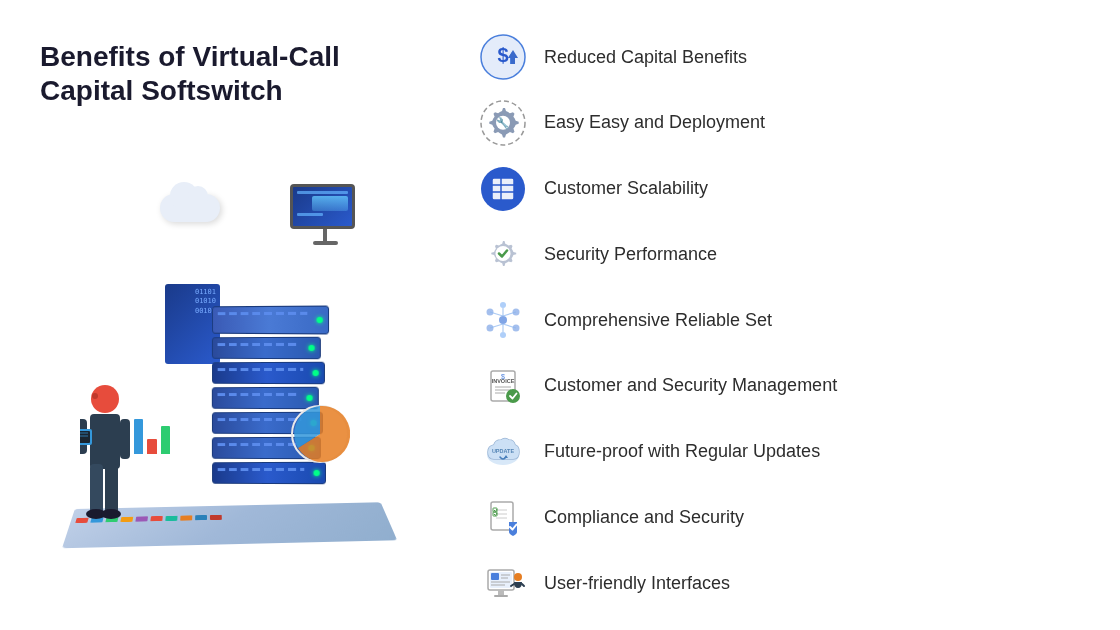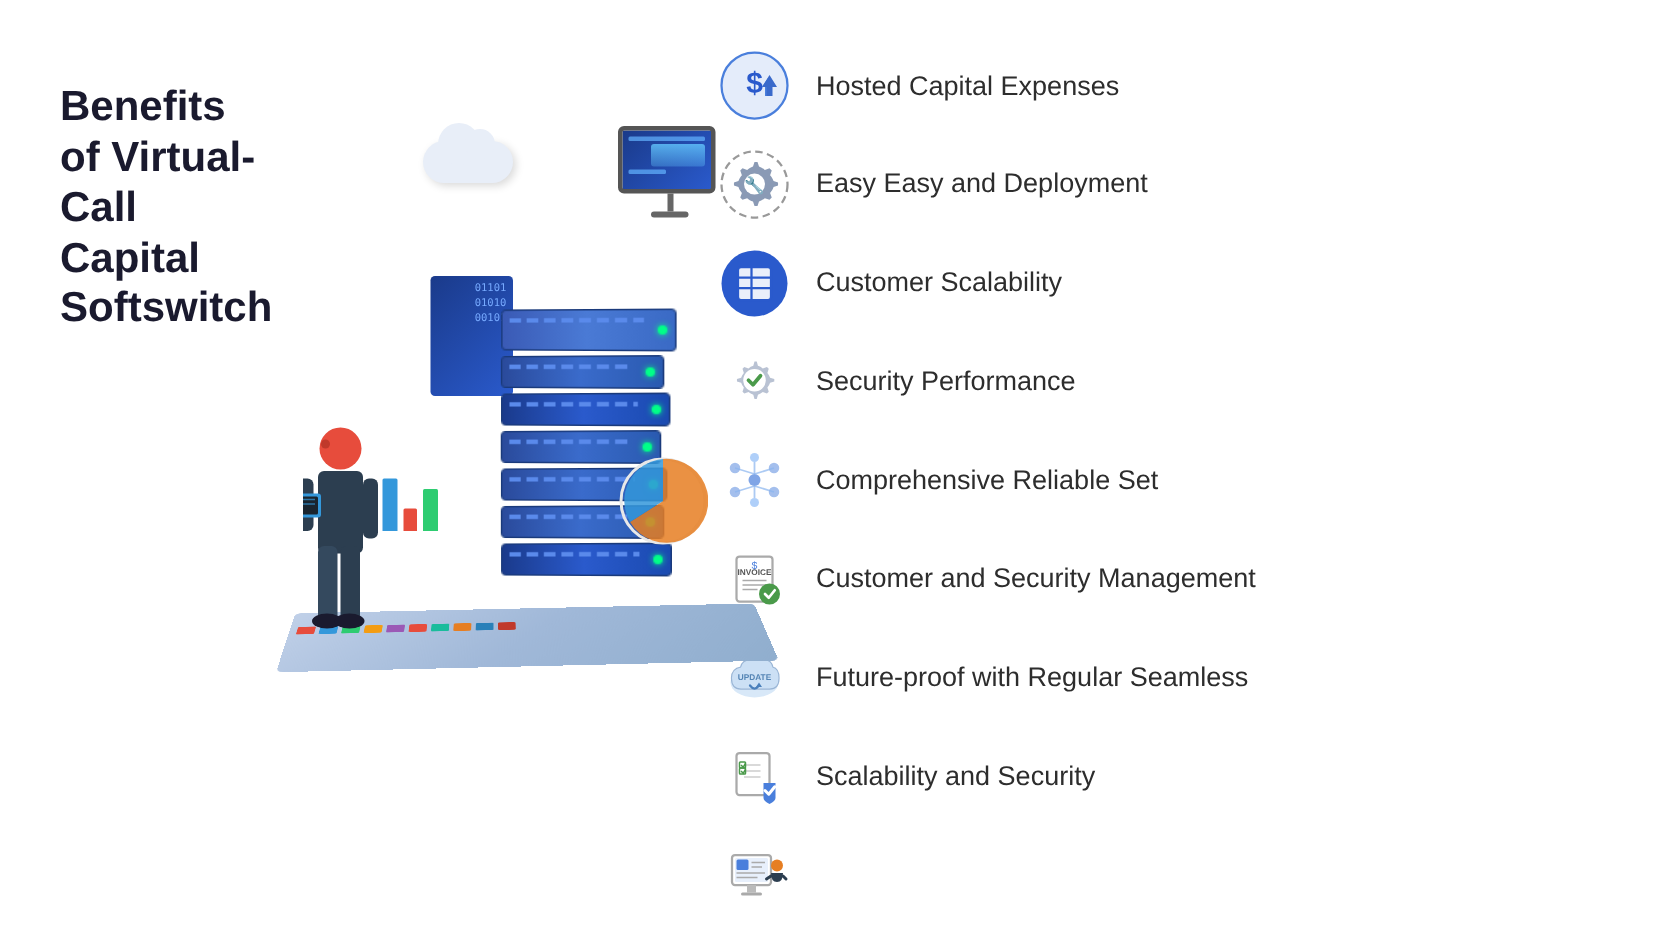--- a/index.html
+++ b/index.html
@@ -7,23 +7,23 @@
       width: 1120px;
       height: 630px;
       background: #ffffff;
       font-family: 'Arial', sans-serif;
       overflow: hidden;
       display: flex;
     }
 
     .left-panel {
       width: 460px;
-      padding: 54px 20px 20px 40px;
-      display: flex;
-      flex-direction: row;
+      padding: 40px 20px 20px 40px;
+      display: flex;
+      flex-direction: column;
       align-items: flex-start;
     }
 
     .title {
       font-size: 28px;
       font-weight: 800;
       color: #1a1a2e;
       line-height: 1.2;
       margin-bottom: 20px;
     }
@@ -370,21 +370,21 @@
       <svg width="46" height="46" viewBox="0 0 46 46">
         <circle cx="23" cy="23" r="22" fill="#4a7fdc" opacity="0.15"></circle>
         <circle cx="23" cy="23" r="22" fill="none" stroke="#4a7fdc" stroke-width="1.5"></circle>
 
         <text x="23" y="28" text-anchor="middle" font-size="20" font-weight="bold" fill="#2a5acc">$</text>
 
         <path d="M32,18 L36,24 L34,24 L34,30 L30,30 L30,24 L28,24 Z" fill="#4a7fdc" transform="rotate(0,32,24)"></path>
         <path d="M33,16 L38,24 L35,24 L35,30 L31,30 L31,24 L28,24 Z" fill="#3a6acb"></path>
       </svg>
     </div>
-    <span class="benefit-label">Hosted Capital Expenses</span>
+    <span class="benefit-label">Reduced Capital Benefits</span>
   </div>
 
   <div class="benefit-item">
     <div class="benefit-icon">
       <svg width="46" height="46" viewBox="0 0 46 46">
         <circle cx="23" cy="23" r="22" fill="none" stroke="#999" stroke-width="1.5" stroke-dasharray="5,3"></circle>
 
         <path d="M23,8 L25,8 L26,11 C27.5,11.5 28.8,12.3 29.9,13.3 L33,12.2 L34.5,13.7 L33.4,16.8 C34.4,17.9 35.2,19.2 35.7,20.7 L38.7,21.7 L38.7,23.7 L35.7,24.7 C35.2,26.2 34.4,27.5 33.4,28.6 L34.5,31.7 L33,33.2 L29.9,32.1 C28.8,33.1 27.5,33.9 26,34.4 L25,37.4 L23,37.4 L22,34.4 C20.5,33.9 19.2,33.1 18.1,32.1 L15,33.2 L13.5,31.7 L14.6,28.6 C13.6,27.5 12.8,26.2 12.3,24.7 L9.3,23.7 L9.3,21.7 L12.3,20.7 C12.8,19.2 13.6,17.9 14.6,16.8 L13.5,13.7 L15,12.2 L18.1,13.3 C19.2,12.3 20.5,11.5 22,11 Z" fill="#8a9ab5"></path>
         <circle cx="23" cy="22.7" r="7" fill="white"></circle>
 
@@ -477,42 +477,42 @@
 
         <path d="M14,30 Q8,30 8,23 Q8,17 14,16 Q15,11 21,11 Q25,8 29,11 Q34,11 35,16 Q39,17 39,23 Q39,30 33,30 Z" fill="none" stroke="#9ab5d5" stroke-width="1.5" fill-opacity="0" stroke-fill="#c0d8f0"></path>
         <path d="M14,30 Q8,30 8,23 Q8,17 14,16 Q15,11 21,11 Q25,8 29,11 Q34,11 35,16 Q39,17 39,23 Q39,30 33,30 Z" fill="#cce0f5"></path>
 
         <text x="23" y="24" text-anchor="middle" font-size="5.5" font-weight="bold" fill="#5585b5">UPDATE</text>
 
         <path d="M20,28 Q23,32 26,28" stroke="#4a7fbb" stroke-width="1.5" fill="none" stroke-linecap="round"></path>
         <polygon points="26,26 28,29 24,29" fill="#4a7fbb"></polygon>
       </svg>
     </div>
-    <span class="benefit-label">Future-proof with Regular Seamless</span>
+    <span class="benefit-label">Future-proof with Regular Updates</span>
   </div>
 
   <div class="benefit-item">
     <div class="benefit-icon">
       <svg width="46" height="46" viewBox="0 0 46 46">
 
         <rect x="11" y="8" width="22" height="28" rx="2" fill="white" stroke="#aaa" stroke-width="1.5"></rect>
         <line x1="16" y1="16" x2="27" y2="16" stroke="#ccc" stroke-width="1"></line>
         <line x1="16" y1="20" x2="27" y2="20" stroke="#ccc" stroke-width="1"></line>
         <line x1="16" y1="24" x2="27" y2="24" stroke="#ccc" stroke-width="1"></line>
 
         <rect x="13" y="14" width="4" height="4" rx="0.5" fill="none" stroke="#4a9a4a" stroke-width="1"></rect>
         <path d="M14,16 L15.5,17.5 L17,15" stroke="#4a9a4a" stroke-width="1" fill="none"></path>
         <rect x="13" y="18" width="4" height="4" rx="0.5" fill="none" stroke="#4a9a4a" stroke-width="1"></rect>
         <path d="M14,20 L15.5,21.5 L17,19" stroke="#4a9a4a" stroke-width="1" fill="none"></path>
 
         <path d="M29,28 L29,38 Q29,40 33,42 Q37,40 37,38 L37,28 Z" fill="#4a7fdc"></path>
         <path d="M30,33 L32.5,35.5 L36.5,30.5" stroke="white" stroke-width="2" fill="none" stroke-linecap="round" stroke-linejoin="round"></path>
       </svg>
     </div>
-    <span class="benefit-label">Scalability and Security</span>
+    <span class="benefit-label">Compliance and Security</span>
   </div>
 
   <div class="benefit-item">
     <div class="benefit-icon">
       <svg width="46" height="46" viewBox="0 0 46 46">
 
         <rect x="8" y="10" width="26" height="20" rx="2" fill="white" stroke="#aaa" stroke-width="1.5"></rect>
         <rect x="10" y="12" width="22" height="16" rx="1" fill="#e8f0fc"></rect>
 
         <rect x="11" y="13" width="8" height="7" rx="1" fill="#4a7fdc"></rect>
@@ -523,15 +523,16 @@
 
         <circle cx="38" cy="17" r="4" fill="#e67e22"></circle>
         <path d="M34,22 Q34,28 38,28 Q42,28 42,22 Z" fill="#2c3e50"></path>
         <line x1="34" y1="24" x2="31" y2="26" stroke="#2c3e50" stroke-width="2" stroke-linecap="round"></line>
         <line x1="42" y1="24" x2="44" y2="26" stroke="#2c3e50" stroke-width="2" stroke-linecap="round"></line>
 
         <rect x="18" y="30" width="6" height="5" fill="#bbb"></rect>
         <rect x="14" y="35" width="14" height="2" rx="1" fill="#aaa"></rect>
       </svg>
     </div>
+    <span class="benefit-label">User-friendly Interfaces</span>
   </div>
 
 </div>
 
 </body></html>

